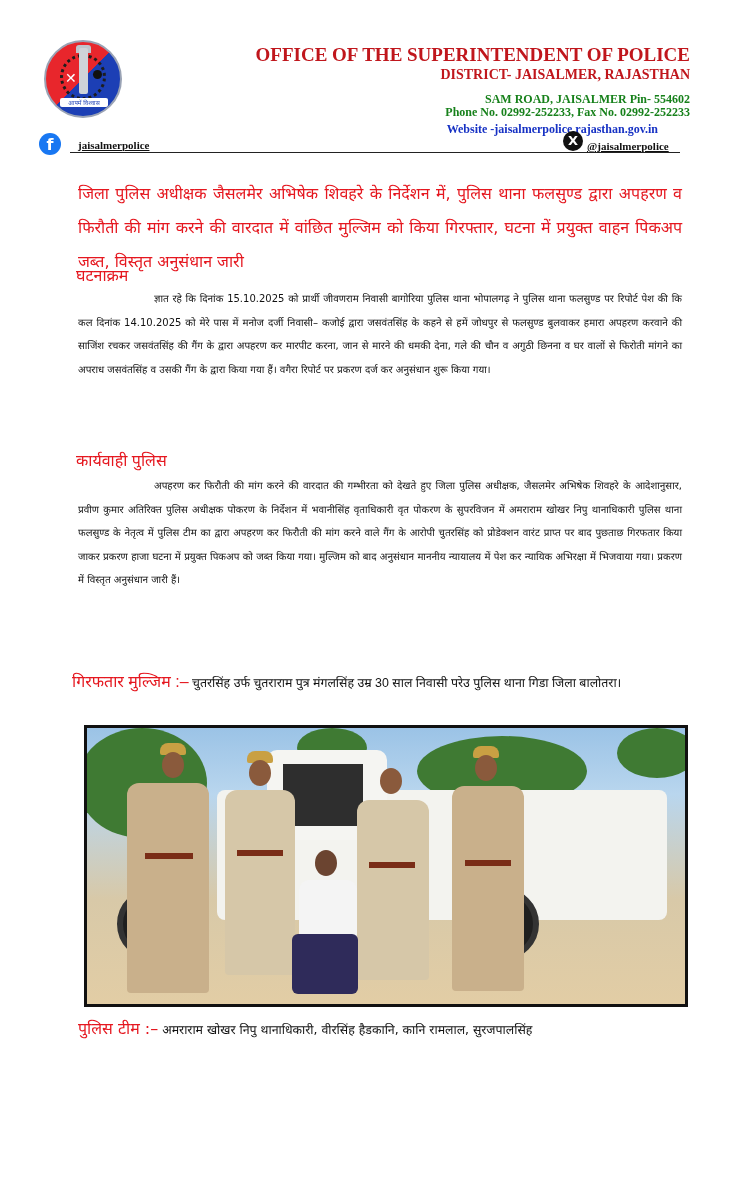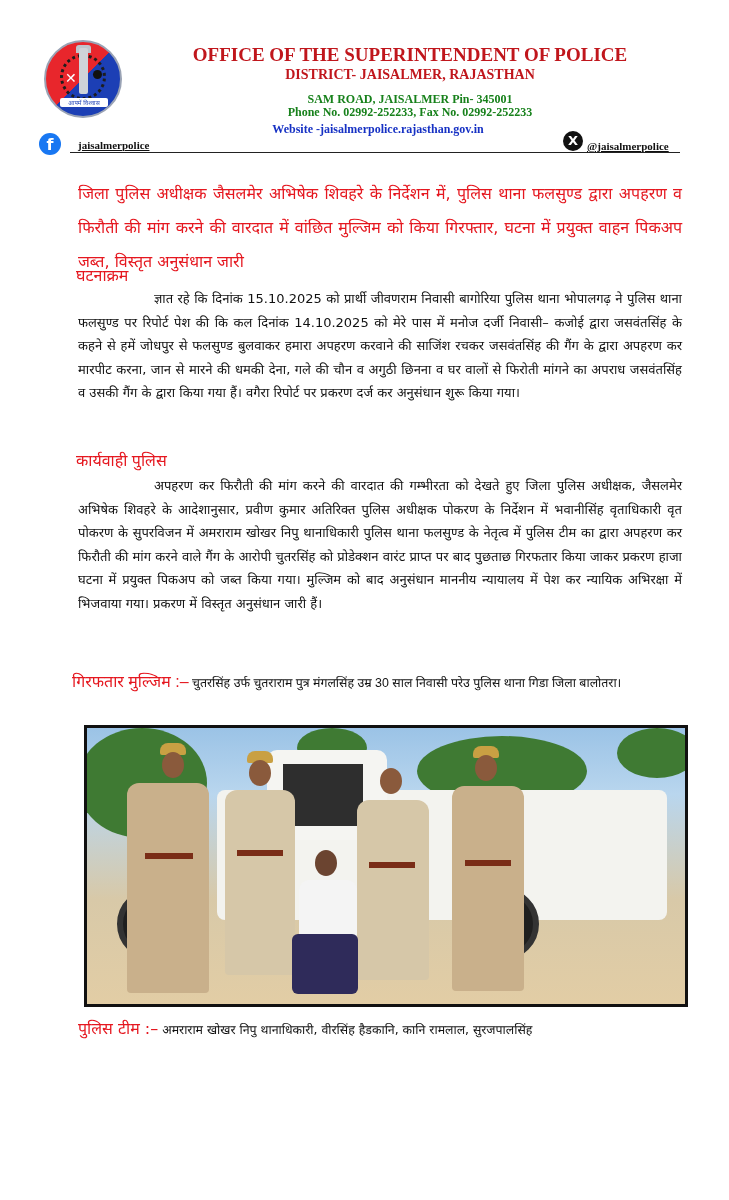--- a/index.html
+++ b/index.html
@@ -6,34 +6,34 @@
   body { width: 729px; height: 1200px; position: relative; overflow: hidden; font-family: "Liberation Serif", serif; }
   .logo { position: absolute; left: 44px; top: 40px; width: 78px; height: 78px; border-radius: 50%;
     background: linear-gradient(135deg, #e8262c 0%, #e8262c 50%, #1c3fb5 50%, #1c3fb5 100%);
     border: 2px solid #9aa3b5; box-sizing: border-box; overflow: hidden; }
   .logo .ring { position: absolute; left: 14px; top: 12px; width: 46px; height: 46px; border-radius: 50%; border: 3px dotted #1d1d1d; box-sizing: border-box; }
   .logo .pillar { position: absolute; left: 33px; top: 6px; width: 9px; height: 46px; background: #cfd3d8; border-radius: 2px; }
   .logo .pillar-top { position: absolute; left: 30px; top: 3px; width: 15px; height: 8px; background: #bfc5cc; border-radius: 3px 3px 0 0; }
   .logo .cross { position: absolute; left: 19px; top: 28px; color: #fff; font: bold 14px "DejaVu Sans", sans-serif; }
   .logo .star { position: absolute; left: 47px; top: 28px; width: 9px; height: 9px; border-radius: 50%; background: #111; }
   .logo .motto { position: absolute; left: 14px; top: 56px; width: 48px; height: 9px; background: #fff; border-radius: 2px; font: 6px "DejaVu Sans", sans-serif; color: #1c3fb5; text-align: center; line-height: 9px; }
-  .hdr { position: absolute; left: 130px; width: 560px; text-align: center; font-weight: bold; }
+  .hdr { position: absolute; left: 130px; width: 560px; text-align: right; font-weight: bold; }
   .h1 { top: 44px; font-size: 19px; color: #c0161c; }
   .h2 { top: 67px; font-size: 14px; color: #c0161c; }
   .h3 { top: 92px; font-size: 12px; color: #17811b; }
   .h4 { top: 105px; font-size: 12px; color: #17811b; }
   .h5 { top: 122px; font-size: 12px; color: #1631c4; left: 98px; }
   .social-line { position: absolute; left: 70px; top: 152px; width: 610px; height: 1px; background: #222; }
   .fb { position: absolute; left: 39px; top: 133px; width: 22px; height: 22px; border-radius: 50%; background: #1877f2; color: #fff; text-align: center; font: bold 16px "DejaVu Sans", sans-serif; line-height: 24px; }
   .fb-handle { position: absolute; left: 78px; top: 139px; font-size: 11px; font-weight: bold; text-decoration: underline; color: #111; }
   .x { position: absolute; left: 563px; top: 131px; width: 20px; height: 20px; border-radius: 50%; background: #111; color: #fff; text-align: center; font: bold 13px "DejaVu Sans", sans-serif; line-height: 20px; }
   .x-handle { position: absolute; left: 587px; top: 140px; font-size: 11px; font-weight: bold; text-decoration: underline; color: #111; }
   .headline { position: absolute; left: 78px; top: 160px; width: 604px; font-family: "DejaVu Sans", sans-serif; font-size: 16px; line-height: 34px; color: #e5171f; text-align: justify; text-align-last: left; margin-top: 17px; }
   .sec-title { position: absolute; left: 76px; font-family: Liberation Sans, sans-serif; font-size: 16px; color: #e5171f; text-align: center; }
-  .para { position: absolute; left: 78px; width: 604px; font-family: "DejaVu Sans", sans-serif; font-size: 13px; line-height: 23.6px; color: #111; text-align: justify; text-indent: 76px; }
+  .para { position: absolute; left: 78px; width: 604px; font-family: "DejaVu Sans", sans-serif; font-size: 10px; line-height: 23.6px; color: #111; text-align: justify; text-indent: 76px; }
   .p1 { top: 287px; }
   .p2 { top: 474px; }
   .accused { position: absolute; left: 72px; top: 670px; width: 604px; font-family: Liberation Sans, sans-serif; font-size: 12.4px; line-height: 24px; color: #111; text-align: justify; }
   .accused .lab, .team .lab { color: #e5171f; font-size: 16px; }
   .photo { position: absolute; left: 84px; top: 725px; width: 604px; height: 282px; border: 3px solid #111; box-sizing: border-box; overflow: hidden;
     background: linear-gradient(180deg, #9bc3e6 0%, #b9d6ee 24%, #d8c9a8 62%, #e2cda5 100%); }
   .tree { position: absolute; border-radius: 50%; background: #3f7a33; }
   .truck-body { position: absolute; left: 130px; top: 62px; width: 450px; height: 130px; background: #f3f3ef; border-radius: 8px; }
   .truck-cab { position: absolute; left: 180px; top: 22px; width: 120px; height: 90px; background: #f5f5f2; border-radius: 10px 10px 0 0; }
   .truck-window { position: absolute; left: 196px; top: 36px; width: 80px; height: 62px; background: #2e2e2e; }
@@ -52,21 +52,21 @@
 <div class="logo">
   <div class="ring"></div>
   <div class="pillar-top"></div>
   <div class="pillar"></div>
   <div class="cross">✕</div>
   <div class="star"></div>
   <div class="motto">आपमें विश्वास</div>
 </div>
 <div class="hdr h1">OFFICE OF THE SUPERINTENDENT OF POLICE</div>
 <div class="hdr h2">DISTRICT- JAISALMER, RAJASTHAN</div>
-<div class="hdr h3">SAM ROAD, JAISALMER Pin- 345001</div>
+<div class="hdr h3">SAM ROAD, JAISALMER Pin- 554602</div>
 <div class="hdr h4">Phone No. 02992-252233, Fax No. 02992-252233</div>
 <div class="hdr h5">Website -jaisalmerpolice.rajasthan.gov.in</div>
 
 <div class="fb">f</div>
 <div class="fb-handle">jaisalmerpolice</div>
 <div class="social-line"></div>
 <div class="x">X</div>
 <div class="x-handle">@jaisalmerpolice</div>
 
 <div class="headline">जिला पुलिस अधीक्षक जैसलमेर अभिषेक शिवहरे के निर्देशन में, पुलिस थाना फलसुण्ड द्वारा अपहरण व फिरौती की मांग करने की वारदात में वांछित मुल्जिम को  किया गिरफ्तार, घटना में प्रयुक्त वाहन पिकअप जब्त, विस्तृत अनुसंधान जारी</div>

